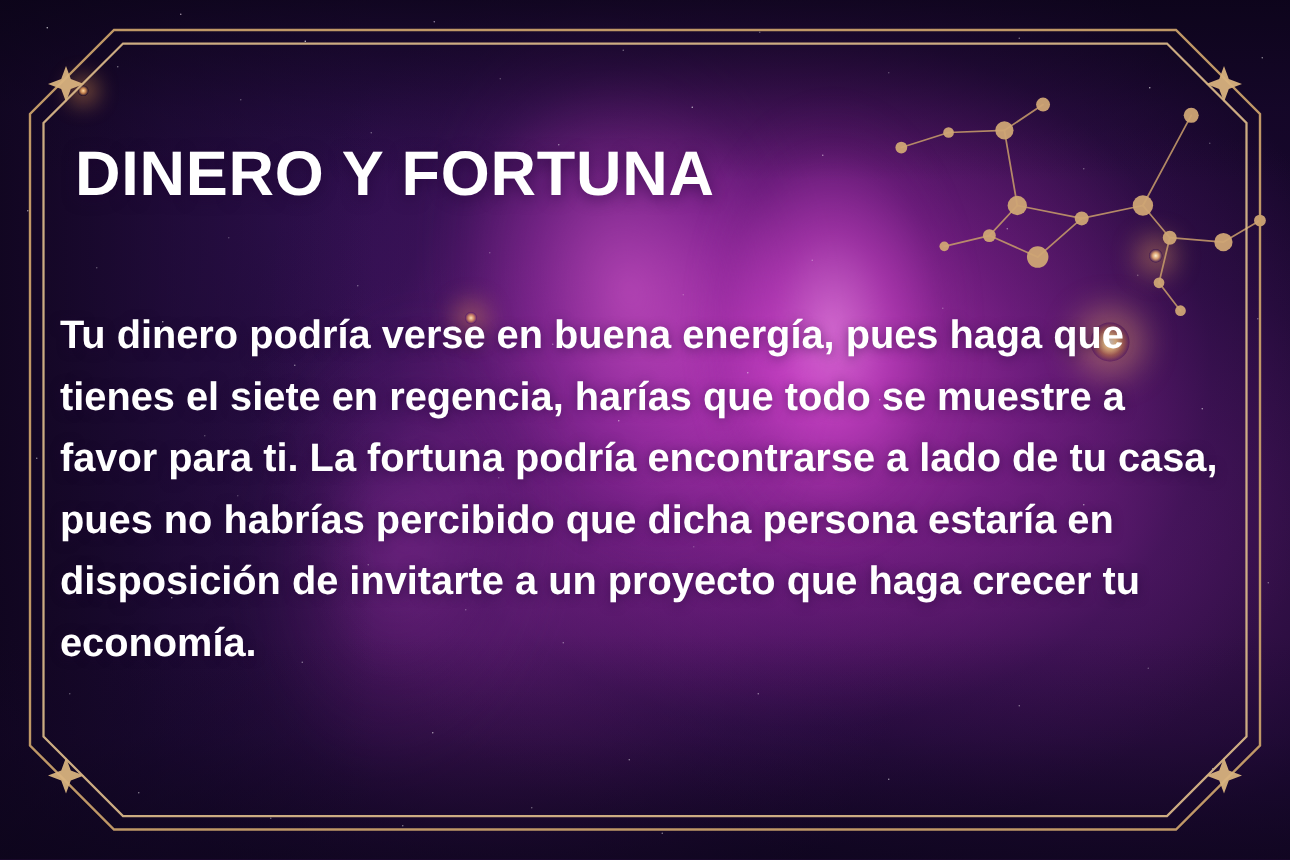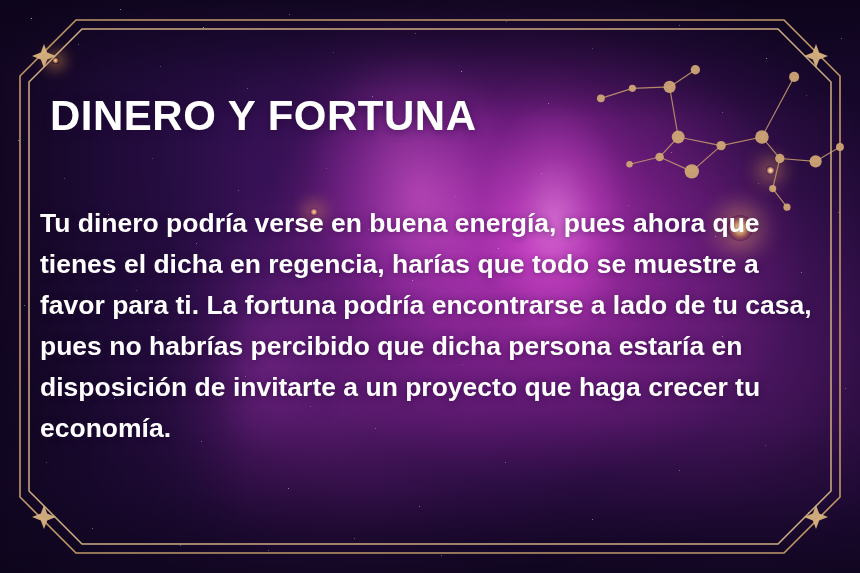--- a/index.html
+++ b/index.html
@@ -209,16 +209,16 @@
     <g fill="#d8b27e" opacity="0.95">
       <path d="M 44,44 L 47.2,52.6 L 56,56 L 47.2,59.4 L 44,68 L 40.8,59.4 L 32,56 L 40.8,52.6 Z"></path>
       <path d="M 816,44 L 819.2,52.6 L 828,56 L 819.2,59.4 L 816,68 L 812.8,59.4 L 804,56 L 812.8,52.6 Z"></path>
       <path d="M 44,505 L 47.2,513.6 L 56,517 L 47.2,520.4 L 44,529 L 40.8,520.4 L 32,517 L 40.8,513.6 Z"></path>
       <path d="M 816,505 L 819.2,513.6 L 828,517 L 819.2,520.4 L 816,529 L 812.8,520.4 L 804,517 L 812.8,513.6 Z"></path>
     </g>
   </svg>
 
   <div class="content">
     <h1 class="title">DINERO Y FORTUNA</h1>
-    <p class="body-text">Tu dinero podría verse en buena energía, pues ahora que tienes el dicha en regencia, harías que todo se muestre a favor para ti. La fortuna podría encontrarse a lado de tu casa, pues no habrías percibido que dicha persona estaría en disposición de invitarte a un proyecto que haga crecer tu economía.</p>
+    <p class="body-text">Tu dinero podría verse en buena energía, pues haga que tienes el siete en regencia, harías que todo se muestre a favor para ti. La fortuna podría encontrarse a lado de tu casa, pues no habrías percibido que dicha persona estaría en disposición de invitarte a un proyecto que haga crecer tu economía.</p>
   </div>
 
 </div>
 
 </body></html>

